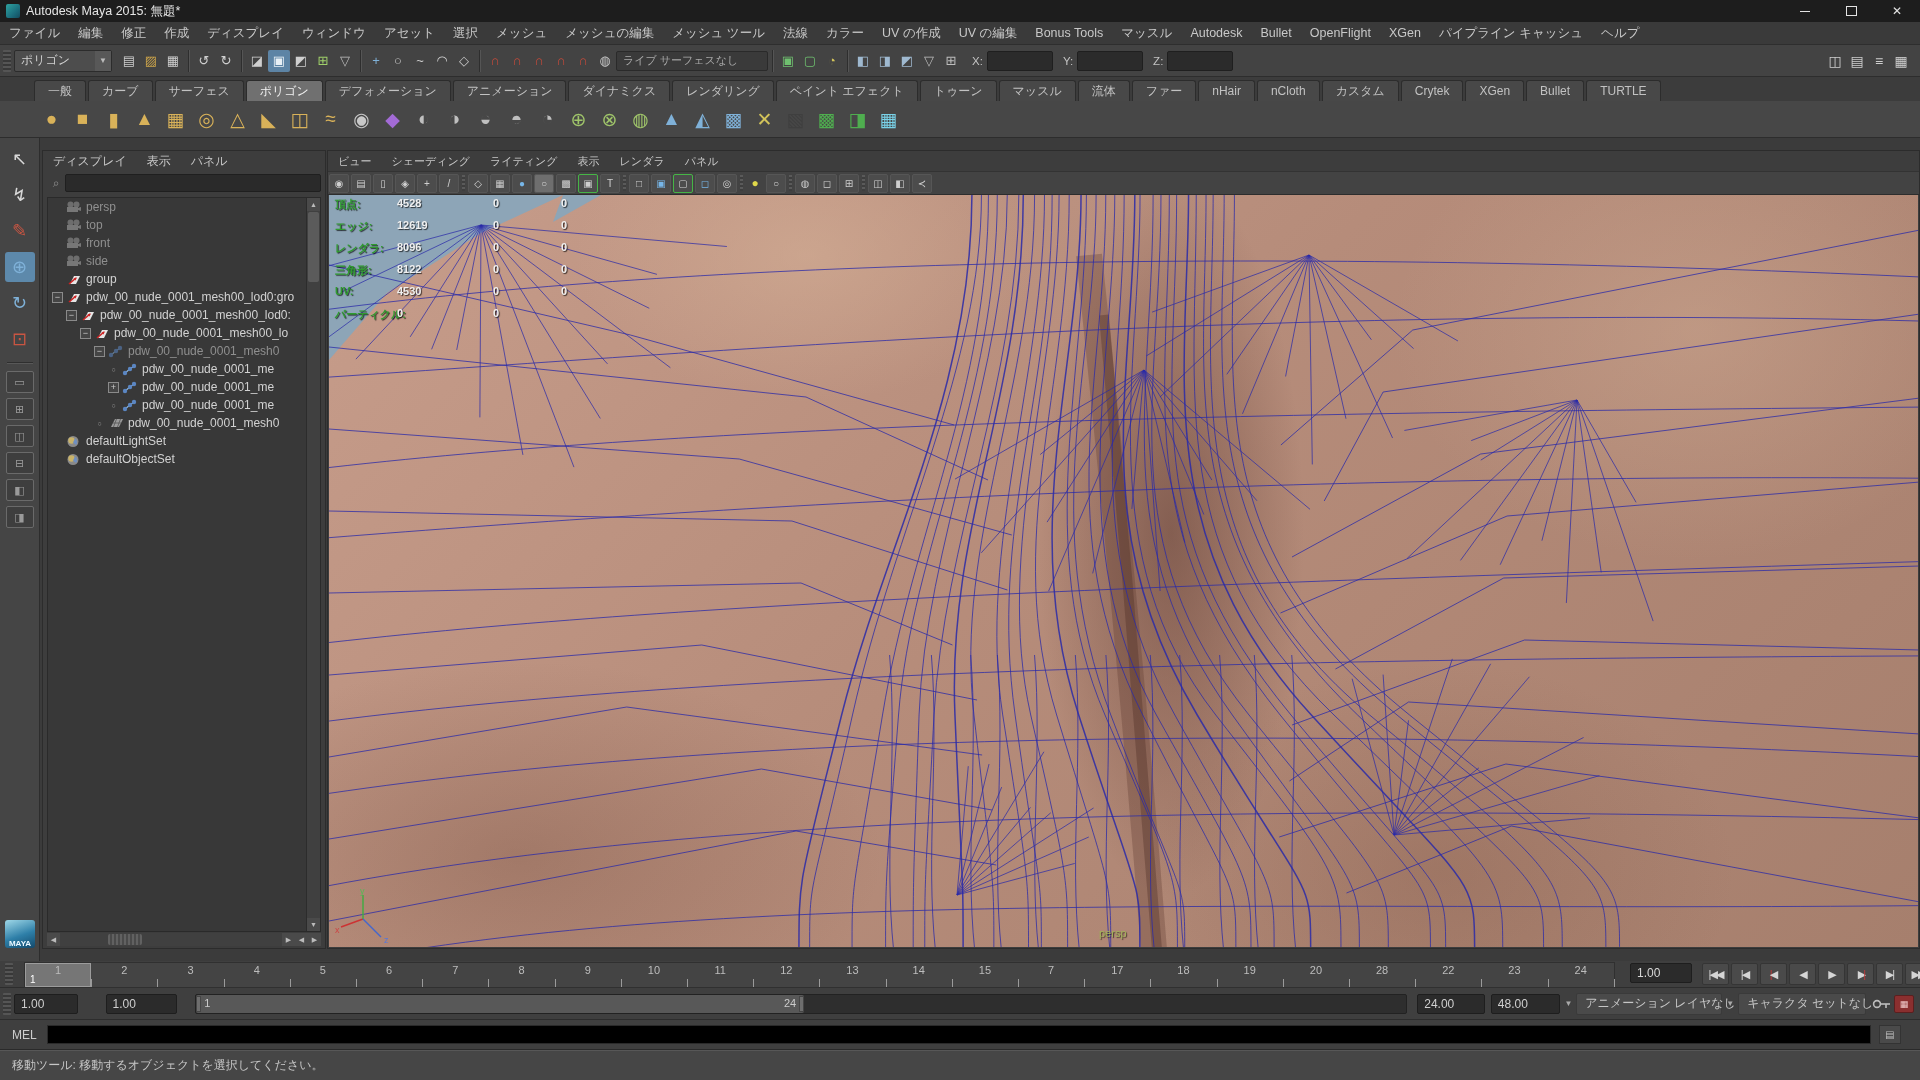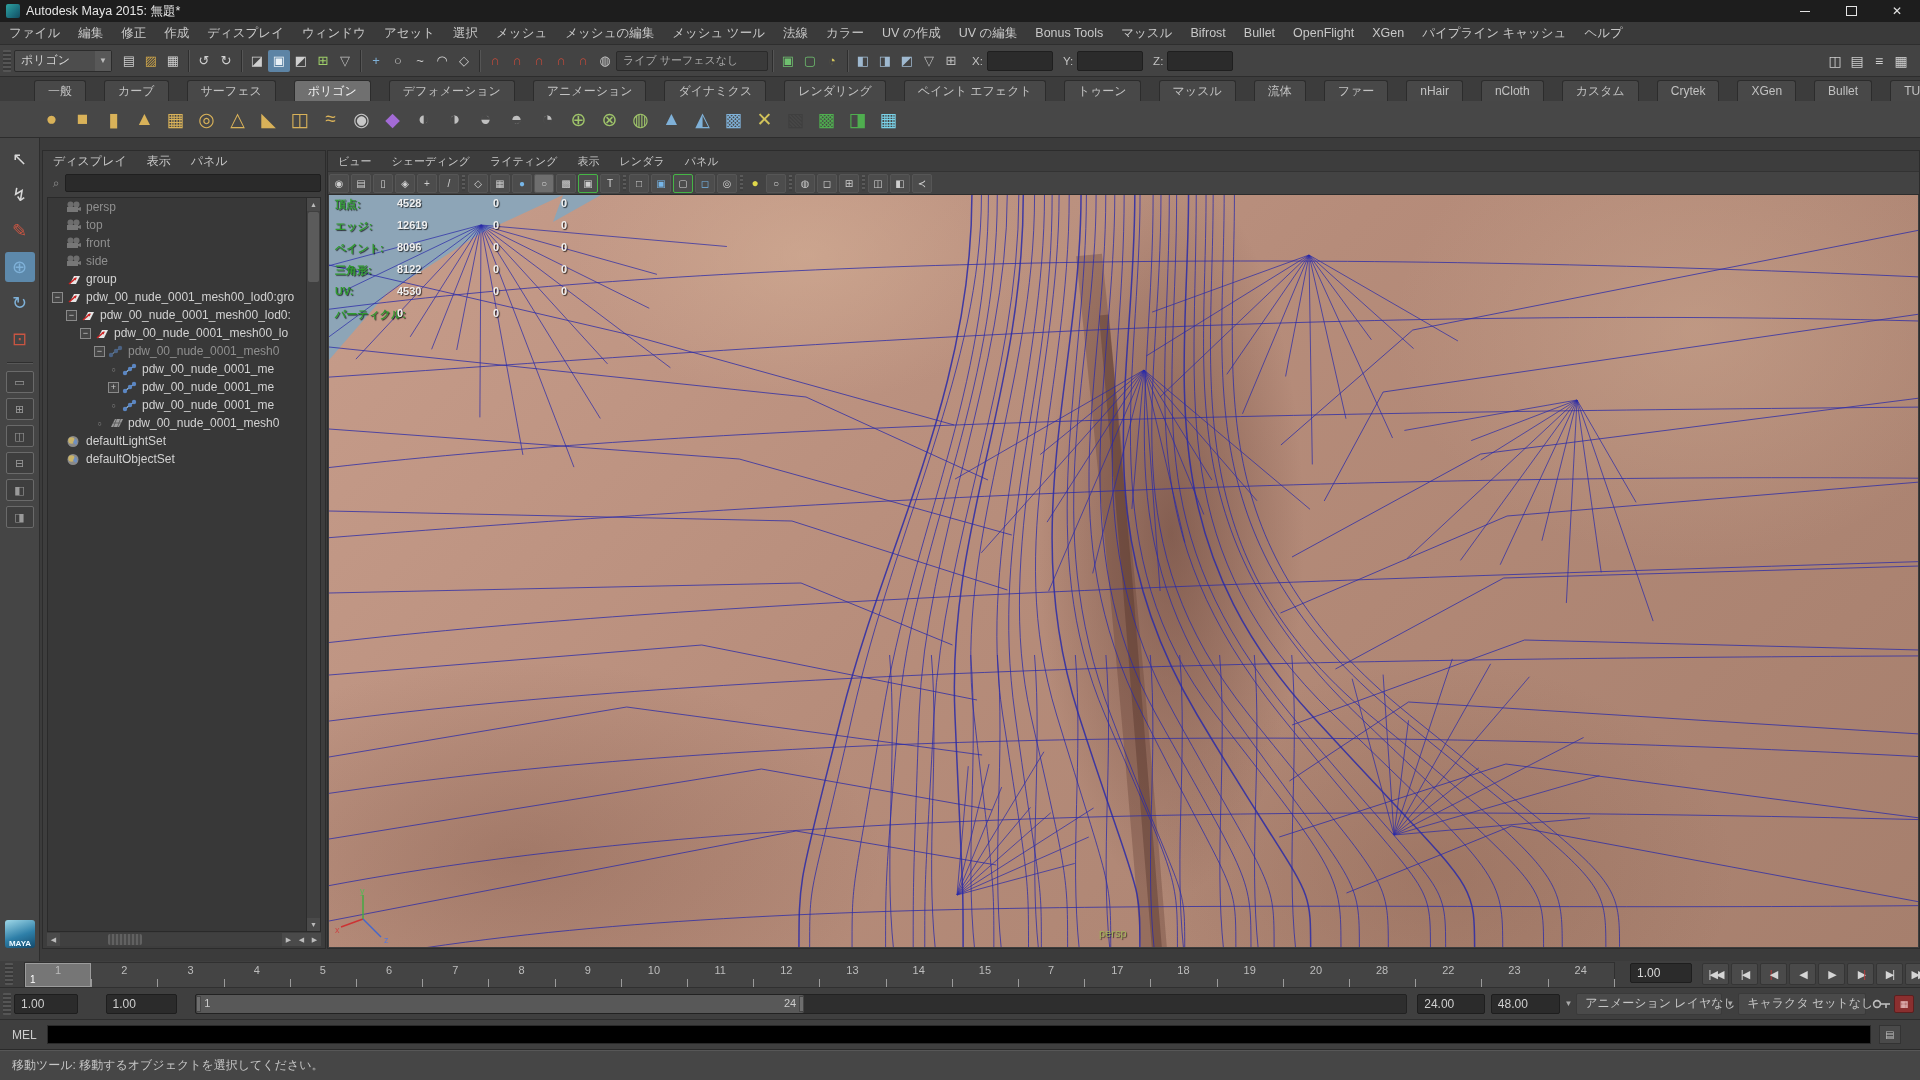--- a/index.html
+++ b/index.html
@@ -26,21 +26,21 @@
   #menuset span.arw{width:16px;text-align:center;font-size:8px;color:#bbb;background:#585858;align-self:stretch;display:flex;align-items:center;justify-content:center}
   .tb-sep{width:1px;height:22px;background:#2e2e2e;margin:0 4px;box-shadow:1px 0 0 #555}
   .tb-ic{width:22px;height:22px;display:flex;align-items:center;justify-content:center;font-size:13px;border-radius:2px}
   .tb-ic.on{background:#5d84a5}
   .tb-field{height:18px;background:#3a3a3a;border:1px solid #2a2a2a;border-radius:2px;display:flex;align-items:center;padding:0 6px;font-size:11px;color:#a9a9a9;white-space:nowrap}
   .xyz-lbl{font-size:11.5px;color:#c3c3c3;margin:0 4px 0 10px}
   .xyz-f{width:64px;height:18px;background:#2b2b2b;border:1px solid #1f1f1f;border-radius:2px}
   #tb-right{margin-left:auto;display:flex;margin-right:8px}
   
   #shelftabs{left:0;top:77px;width:1920px;height:24px;background:#3c3c3c;display:flex;align-items:flex-end;padding-left:34px;box-sizing:border-box}
-  .shelf-tab{height:20px;line-height:20px;padding:0 13px;background:#484848;border:1px solid #2c2c2c;border-bottom:none;border-radius:3px 3px 0 0;margin-right:18px;font-size:12px;color:#c2c2c2;white-space:nowrap}
+  .shelf-tab{height:20px;line-height:20px;padding:0 13px;background:#484848;border:1px solid #2c2c2c;border-bottom:none;border-radius:3px 3px 0 0;margin-right:2px;font-size:12px;color:#c2c2c2;white-space:nowrap}
   .shelf-tab.active{background:#707070;color:#f2f2f2}
   #shelf{left:0;top:101px;width:1920px;height:37px;background:#474747;display:flex;align-items:center;padding-left:36px;box-sizing:border-box;border-bottom:1px solid #2d2d2d}
   .shelf-ic{width:31px;height:31px;display:flex;align-items:center;justify-content:center;font-size:19px;border-radius:3px}
   
   #toolbox{left:0;top:138px;width:40px;height:823px;background:#454545;border-right:1px solid #2d2d2d;box-sizing:border-box}
   .tool{width:30px;height:30px;margin:6px auto 6px;display:flex;align-items:center;justify-content:center;font-size:18px;color:#d8d8d8;border-radius:3px}
   .tool.active{background:#5d89ab}
   .tool.red{color:#c95542}.tool.blue{color:#7fb1d8}
   .tbx-div{width:26px;height:1px;background:#2f2f2f;margin:8px auto;box-shadow:0 1px 0 #585858}
   .lay{width:26px;height:20px;margin:5px auto;border:1px solid #6a6a6a;border-radius:2px;background:#3e3e3e;display:flex;align-items:center;justify-content:center;font-size:11px;color:#9a9a9a}
@@ -151,21 +151,21 @@
     <div class="menu-item">選択</div>
     <div class="menu-item">メッシュ</div>
     <div class="menu-item">メッシュの編集</div>
     <div class="menu-item">メッシュ ツール</div>
     <div class="menu-item">法線</div>
     <div class="menu-item">カラー</div>
     <div class="menu-item">UV の作成</div>
     <div class="menu-item">UV の編集</div>
     <div class="menu-item">Bonus Tools</div>
     <div class="menu-item">マッスル</div>
-    <div class="menu-item">Bifrost</div>
+    <div class="menu-item">Autodesk</div>
     <div class="menu-item">Bullet</div>
     <div class="menu-item">OpenFlight</div>
     <div class="menu-item">XGen</div>
     <div class="menu-item">パイプライン キャッシュ</div>
     <div class="menu-item">ヘルプ</div>
   </div>
 
 <div id="toolbar" class="abs">
   <div class="grip"></div>
   <div id="menuset">
@@ -713,21 +713,21 @@
           <span class="hudv" style="left: 158px; width: 36px;">0</span>
           <span class="hudv" style="left: 226px; width: 36px;">0</span>
         </div>
         <div class="hudrow">
           <span class="hudlbl">エッジ:</span>
           <span class="hudv" style="left: 62px; width: 70px;">12619</span>
           <span class="hudv" style="left: 158px; width: 36px;">0</span>
           <span class="hudv" style="left: 226px; width: 36px;">0</span>
         </div>
         <div class="hudrow">
-          <span class="hudlbl">ペイント:</span>
+          <span class="hudlbl">レンダラ:</span>
           <span class="hudv" style="left: 62px; width: 70px;">8096</span>
           <span class="hudv" style="left: 158px; width: 36px;">0</span>
           <span class="hudv" style="left: 226px; width: 36px;">0</span>
         </div>
         <div class="hudrow">
           <span class="hudlbl">三角形:</span>
           <span class="hudv" style="left: 62px; width: 70px;">8122</span>
           <span class="hudv" style="left: 158px; width: 36px;">0</span>
           <span class="hudv" style="left: 226px; width: 36px;">0</span>
         </div>

